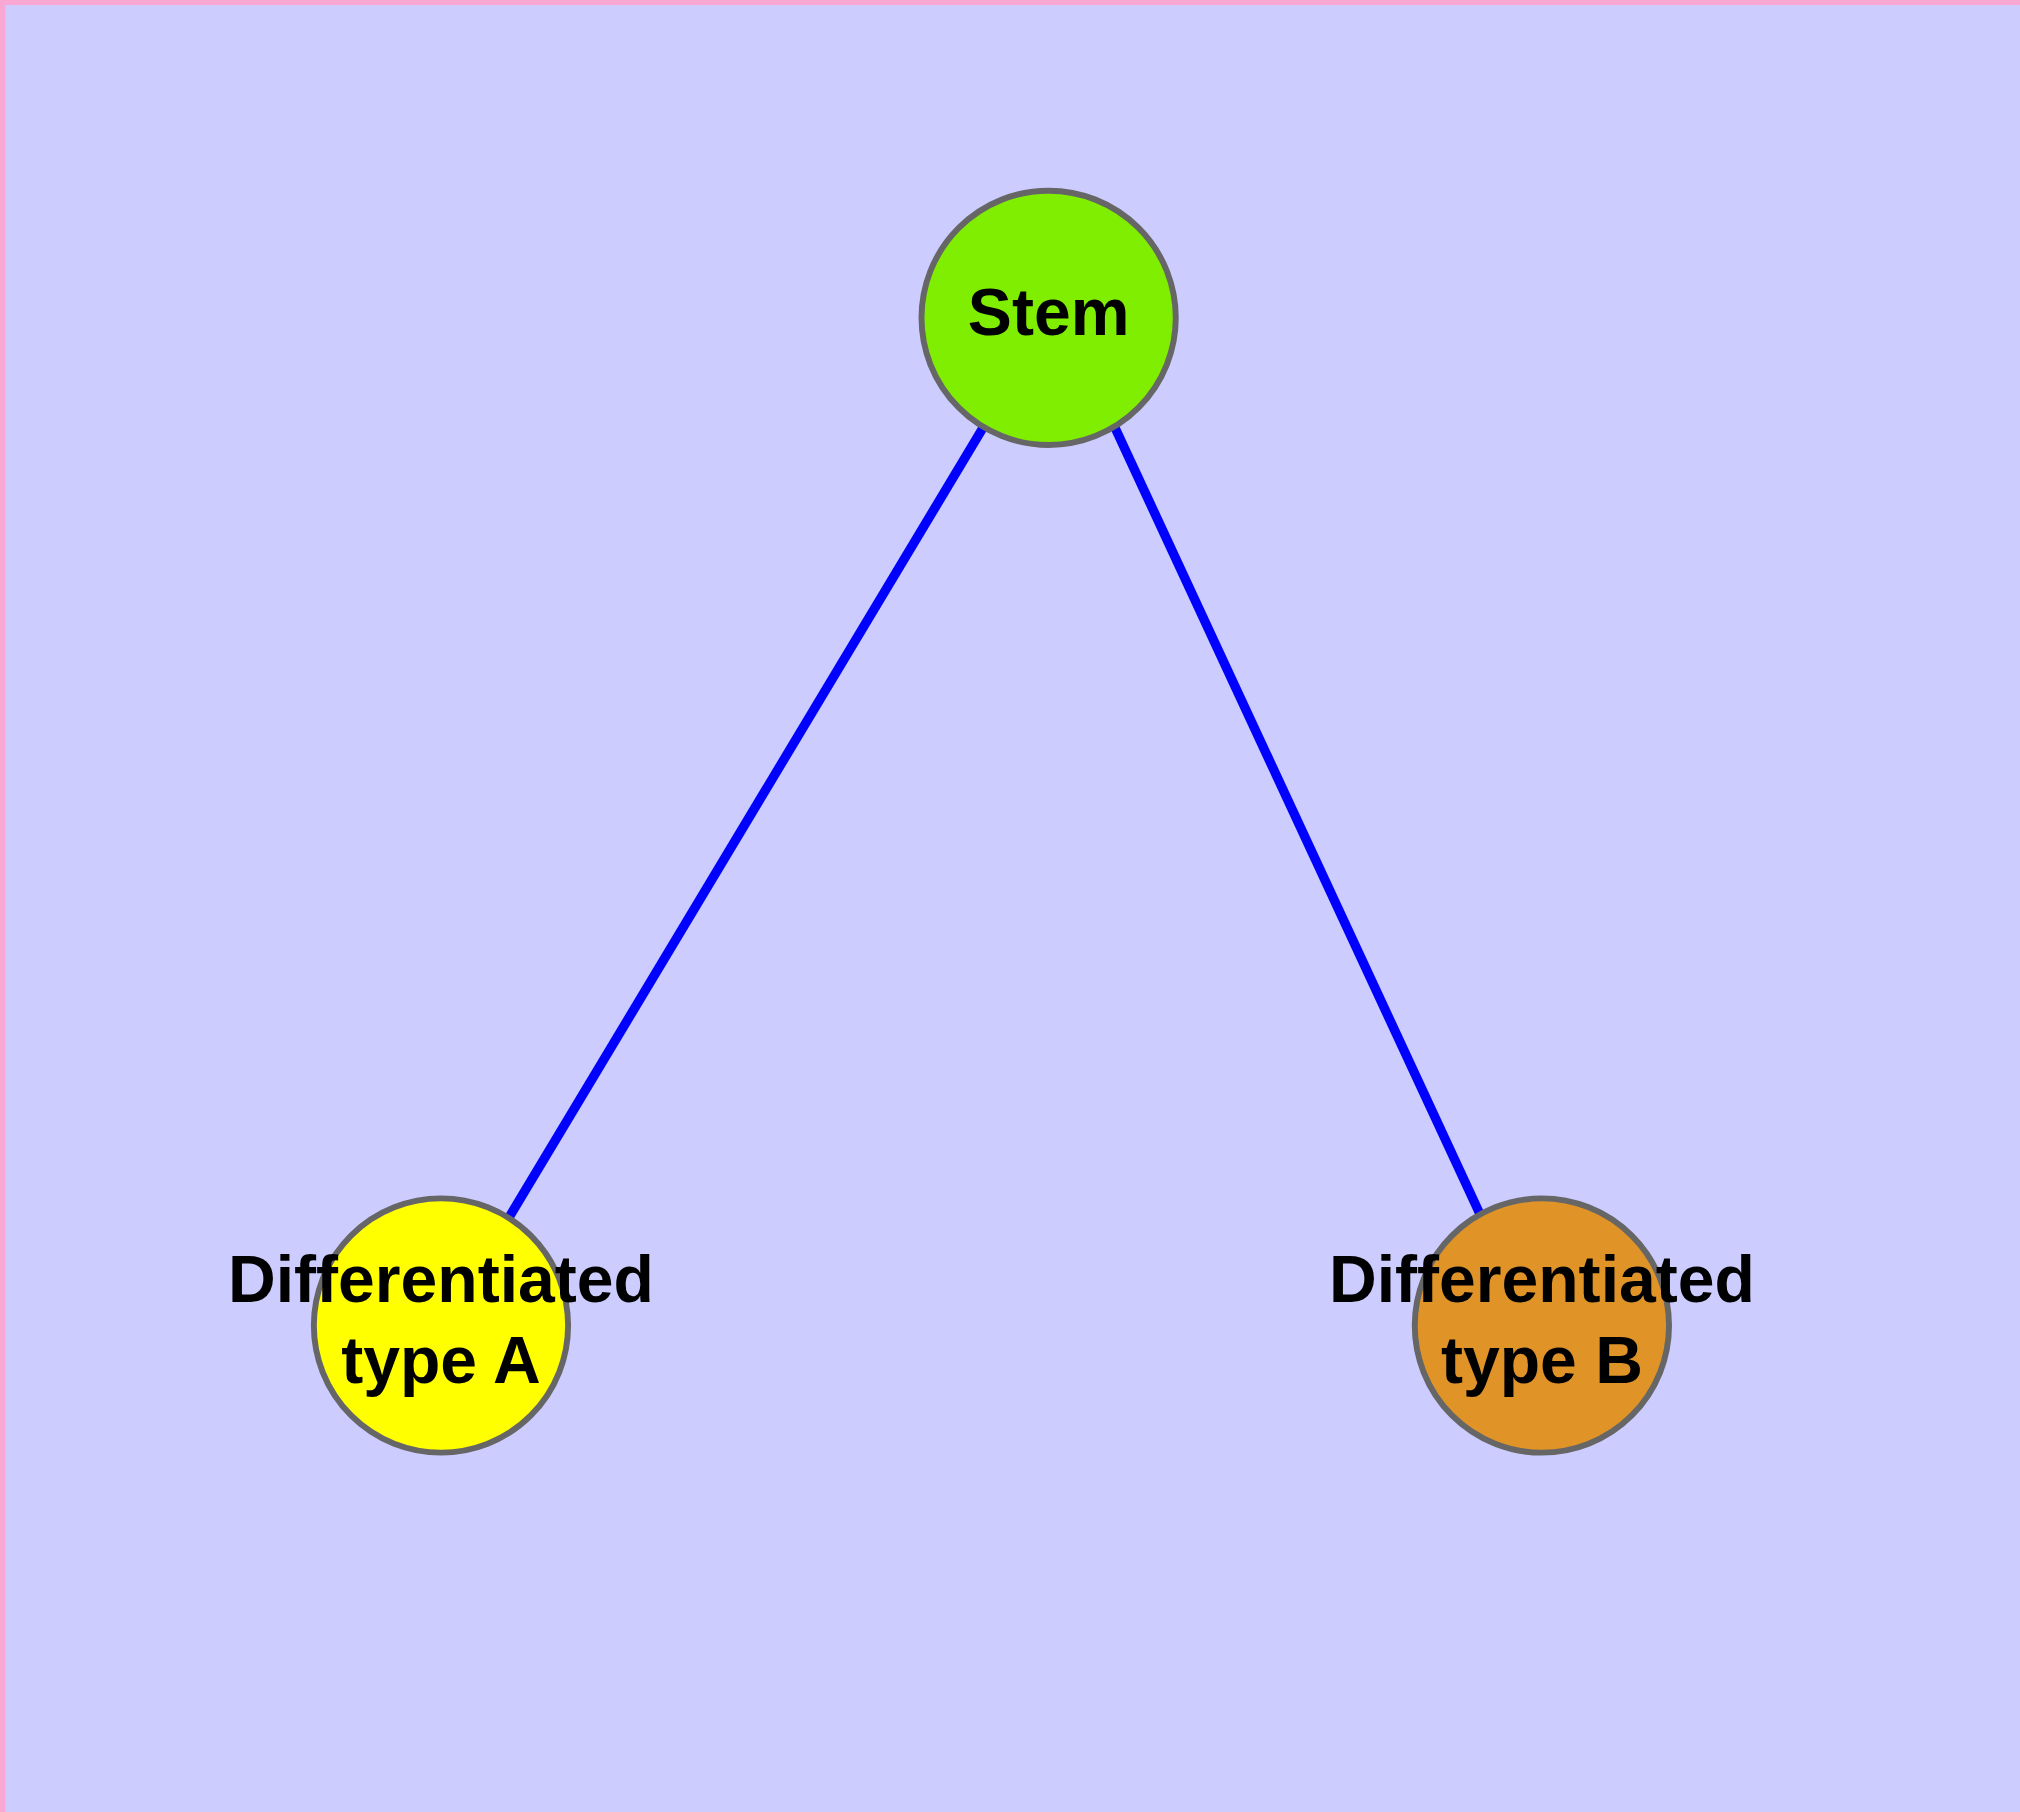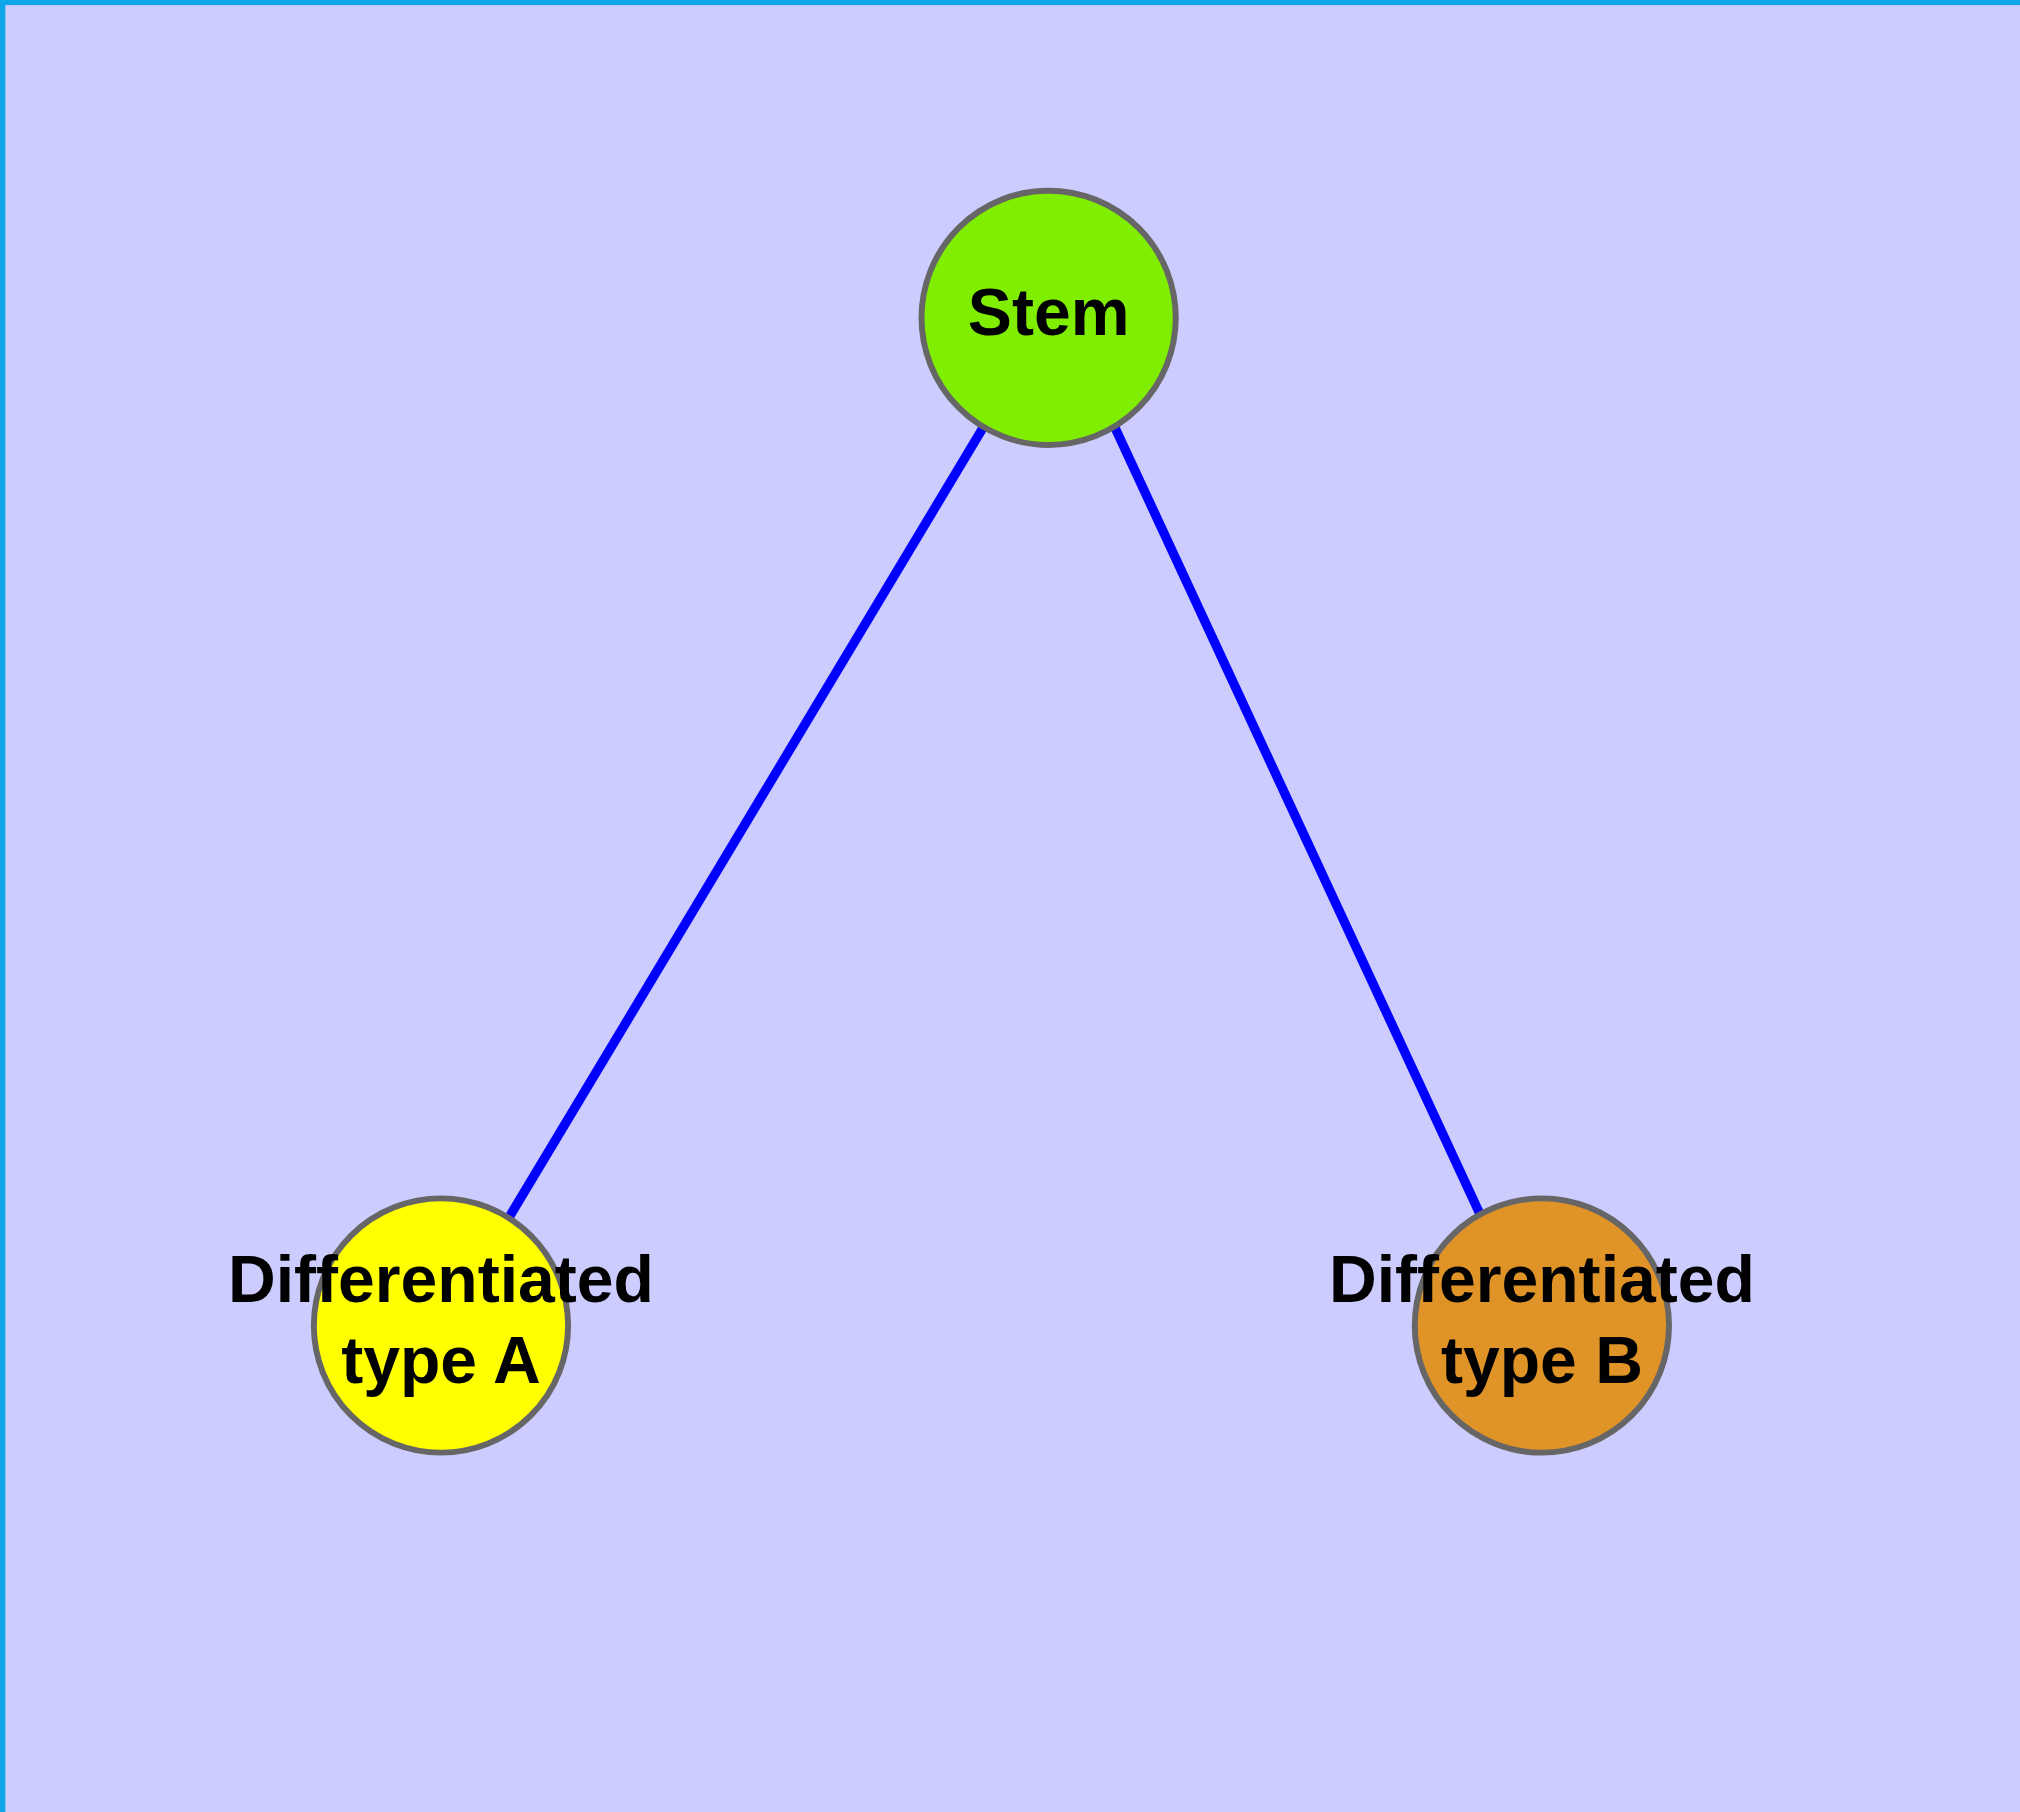--- a/index.html
+++ b/index.html
@@ -31,21 +31,21 @@
     font-family: "Liberation Sans", sans-serif;
     font-weight: bold;
     fill: #000000;
     dominant-baseline: middle;
     text-anchor: middle;
   }
 </style>
 </head>
 <body style="background: rgb(255, 255, 255);">
 
-<div id="diagram-root" style="background: #0ea5e9;">
+<div id="diagram-root" style="background: #f9a8d4;">
   <svg id="graph-canvas" viewBox="0 0 2384 2138" width="2021" height="1812" xmlns="http://www.w3.org/2000/svg">
     <rect id="canvas-bg" x="6" y="6" width="2378" height="2132" fill="#CCCCFF"></rect>
     <g id="edges-layer">
         <line x1="1160" y1="504" x2="600" y2="1437" stroke="#0000FF" stroke-width="11" stroke-linecap="butt"></line>
         <line x1="1315" y1="504" x2="1748" y2="1437" stroke="#0000FF" stroke-width="11" stroke-linecap="butt"></line>
       </g>
     <g id="nodes-layer">
         <circle cx="1237" cy="375" r="150" fill="#80EE00" stroke="#666666" stroke-width="7"></circle>
         <circle cx="520" cy="1564" r="150" fill="#FFFF00" stroke="#666666" stroke-width="7"></circle>
         <circle cx="1819" cy="1564" r="150" fill="#E09428" stroke="#666666" stroke-width="7"></circle>

